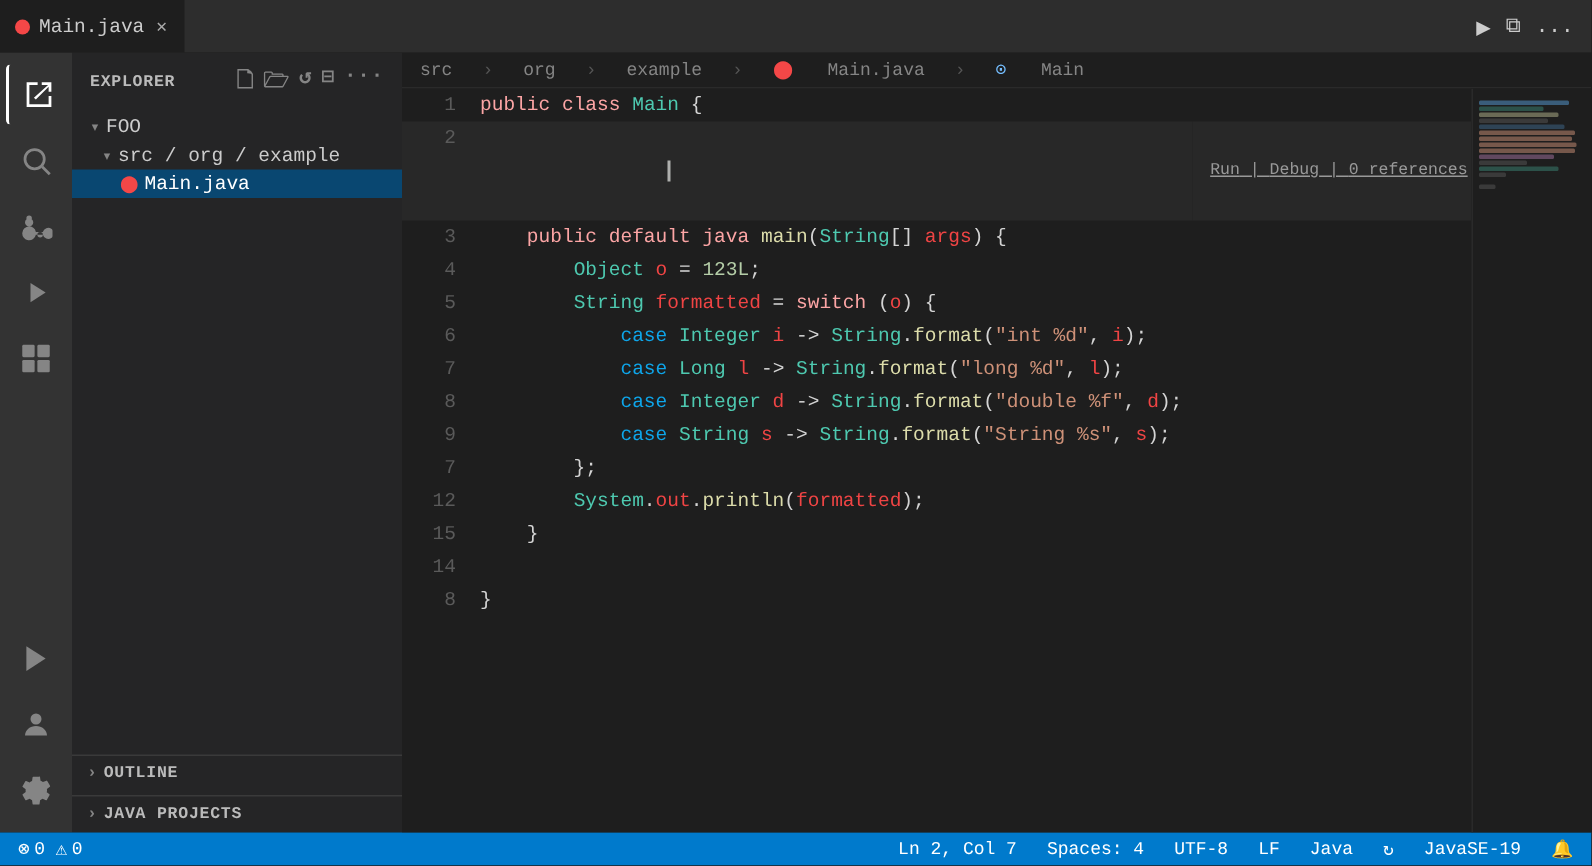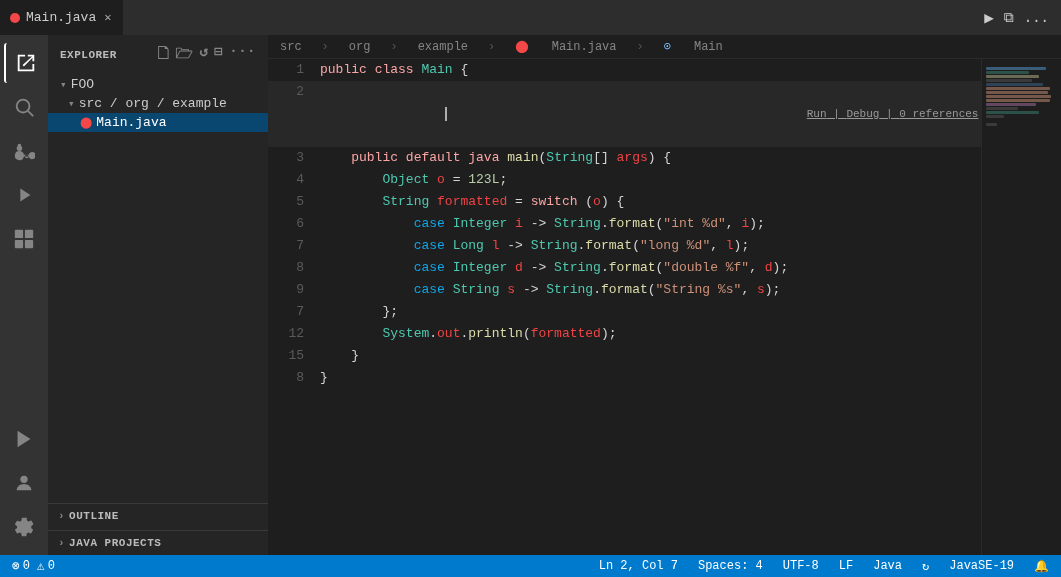--- a/index.html
+++ b/index.html
@@ -459,20 +459,24 @@
             <tr>
               <td class="line-num">12</td>
               <td class="line-content">        <span class="type">System</span>.<span class="var">out</span>.<span class="fn">println</span>(<span class="var">formatted</span>);</td>
             </tr>
 
             <tr>
               <td class="line-num">15</td>
               <td class="line-content">    }</td>
             </tr>
 
+            <tr>
+              <td class="line-num">14</td>
+              <td class="line-content"></td>
+            </tr>
 
             <tr>
               <td class="line-num">8</td>
               <td class="line-content">}</td>
             </tr>
 
           </tbody>
         </table>
       </div>
 

